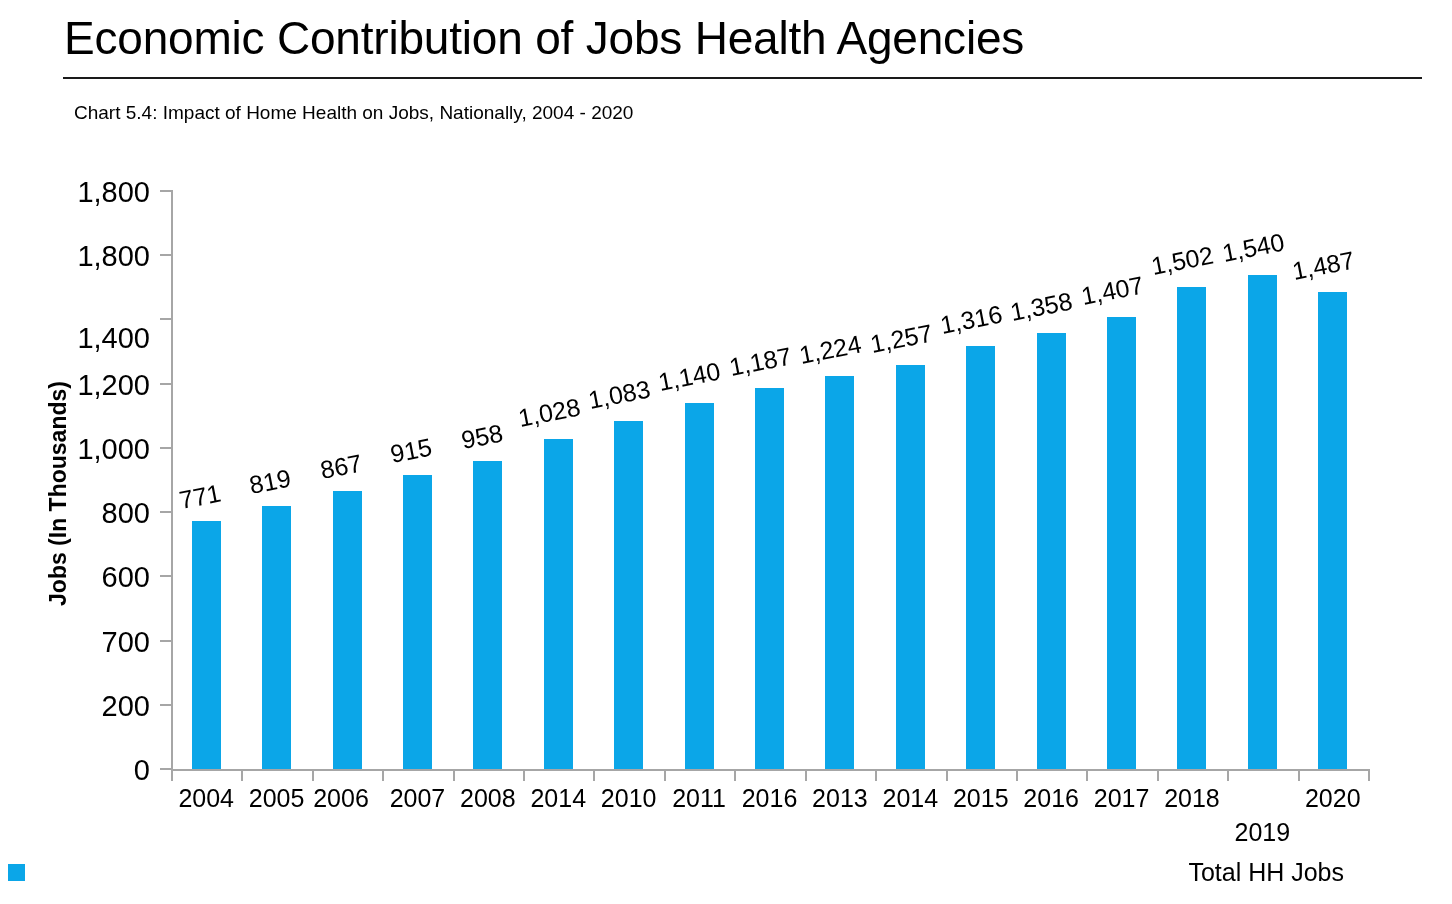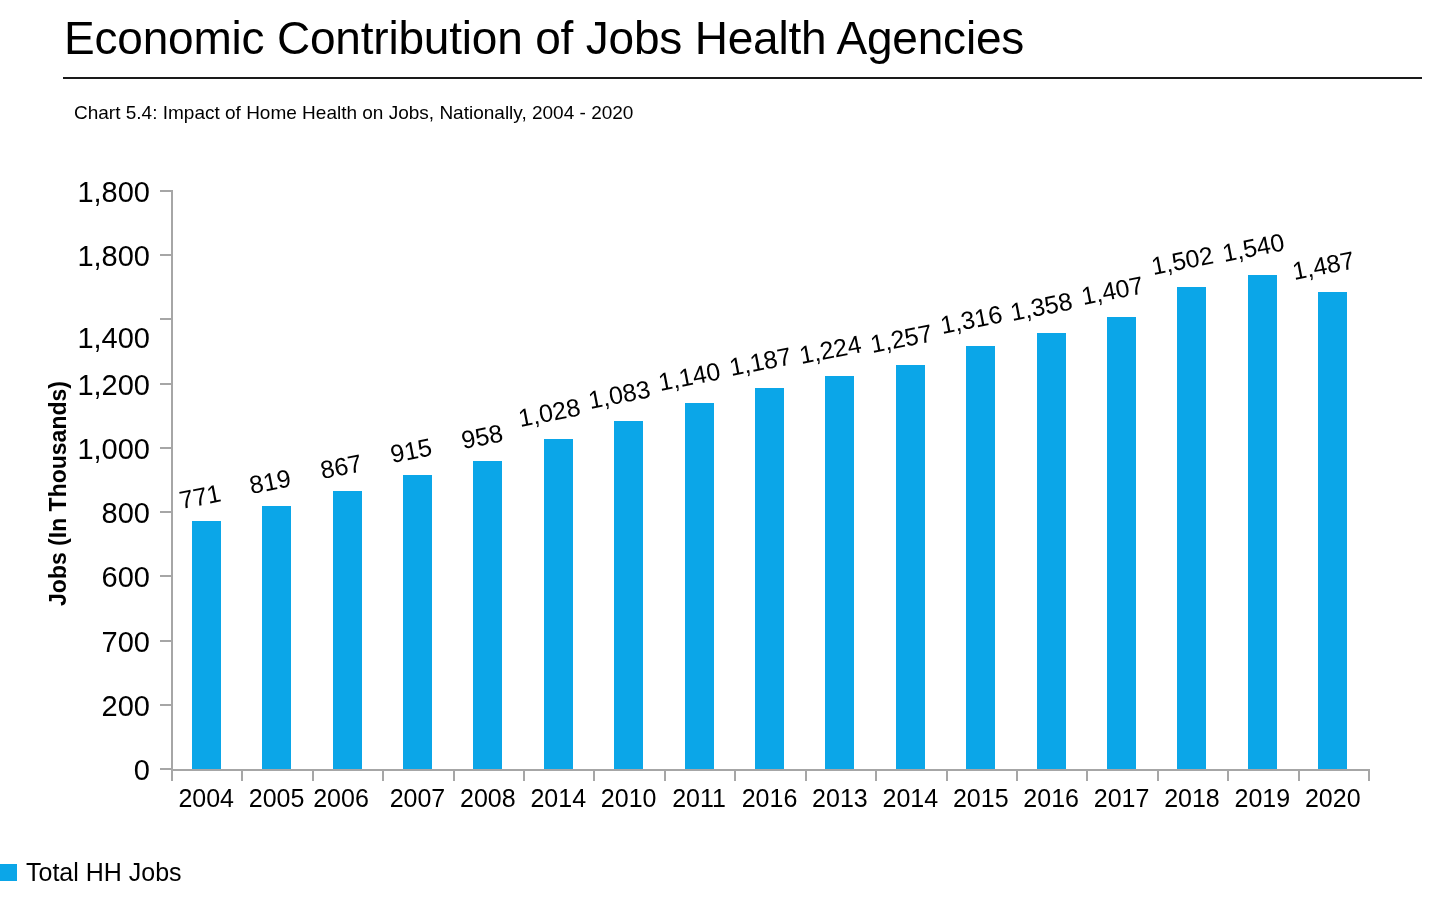--- a/index.html
+++ b/index.html
@@ -139,23 +139,24 @@
     line-height: 1;
   }
 
   
   #legend {
     position: absolute;
     left: 0;
     top: 858px;
     width: 1336px;
     display: flex;
-    justify-content: flex-start;
+    justify-content: space-between;
     align-items: center;
     gap: 9px;
+    padding-left: 8px;
   }
   #legend-swatch {
     width: 17px;
     height: 17px;
     background: #0BA6E8;
     display: inline-block;
   }
   #legend-label {
     font-size: 25px;
     color: #000000;
@@ -232,21 +233,21 @@
       <div class="x-tick-label" style="left: 513.265px; width: 90px;">2014</div>
       <div class="x-tick-label" style="left: 583.676px; width: 90px;">2010</div>
       <div class="x-tick-label" style="left: 654.088px; width: 90px;">2011</div>
       <div class="x-tick-label" style="left: 724.5px; width: 90px;">2016</div>
       <div class="x-tick-label" style="left: 794.912px; width: 90px;">2013</div>
       <div class="x-tick-label" style="left: 865.324px; width: 90px;">2014</div>
       <div class="x-tick-label" style="left: 935.735px; width: 90px;">2015</div>
       <div class="x-tick-label" style="left: 1006.15px; width: 90px;">2016</div>
       <div class="x-tick-label" style="left: 1076.56px; width: 90px;">2017</div>
       <div class="x-tick-label" style="left: 1146.97px; width: 90px;">2018</div>
-      <div class="x-tick-label" style="left: 1217.38px; width: 90px;">2019</div>
+      <div class="x-tick-label" style="left: 1217.38px; width: 90px; margin-top: 34px;">2019</div>
       <div class="x-tick-label" style="left: 1287.79px; width: 90px;">2020</div>
     </div>
 
   <div id="bars">
       <div class="bar" title="2004: 771" style="left: 191.706px; width: 29px; height: 247.577px; background: rgb(11, 166, 232);"></div>
       <div class="bar" title="2005: 819" style="left: 262.118px; width: 29px; height: 262.99px; background: rgb(11, 166, 232);"></div>
       <div class="bar" title="2006: 867" style="left: 332.529px; width: 29px; height: 278.403px; background: rgb(11, 166, 232);"></div>
       <div class="bar" title="2007: 915" style="left: 402.941px; width: 29px; height: 293.817px; background: rgb(11, 166, 232);"></div>
       <div class="bar" title="2008: 958" style="left: 473.353px; width: 29px; height: 307.624px; background: rgb(11, 166, 232);"></div>
       <div class="bar" title="2009: 1,028" style="left: 543.765px; width: 29px; height: 330.102px; background: rgb(11, 166, 232);"></div>

